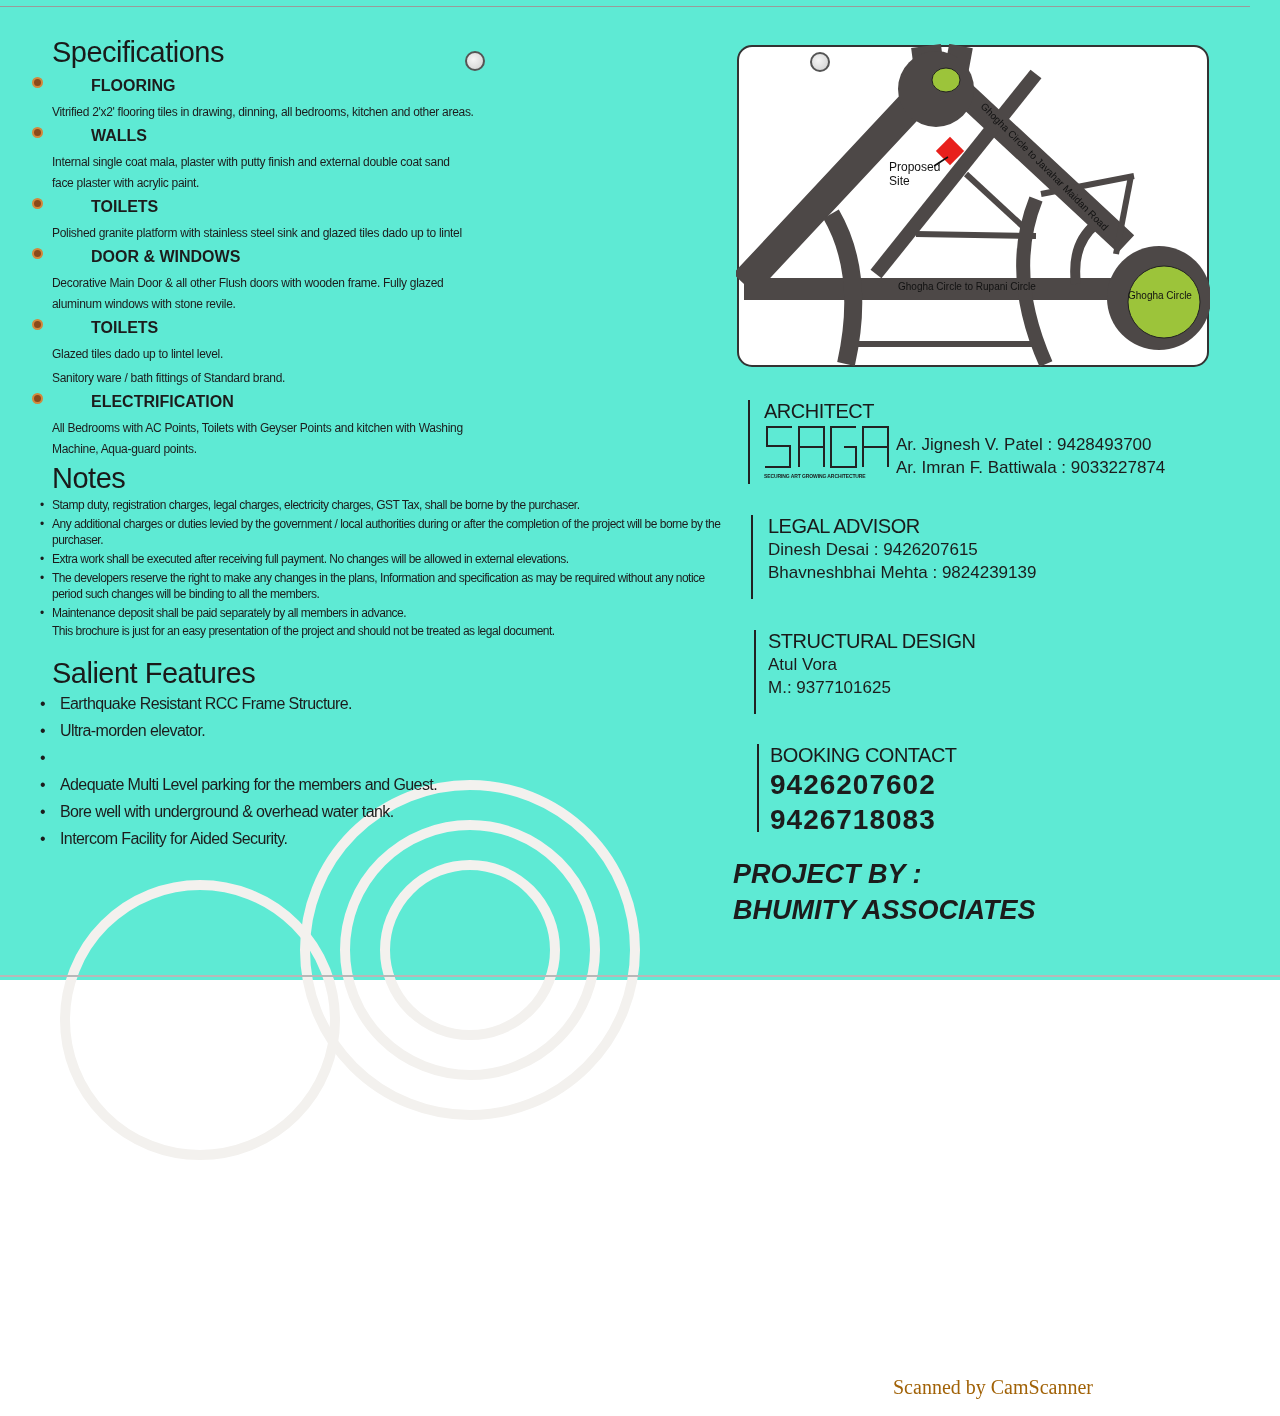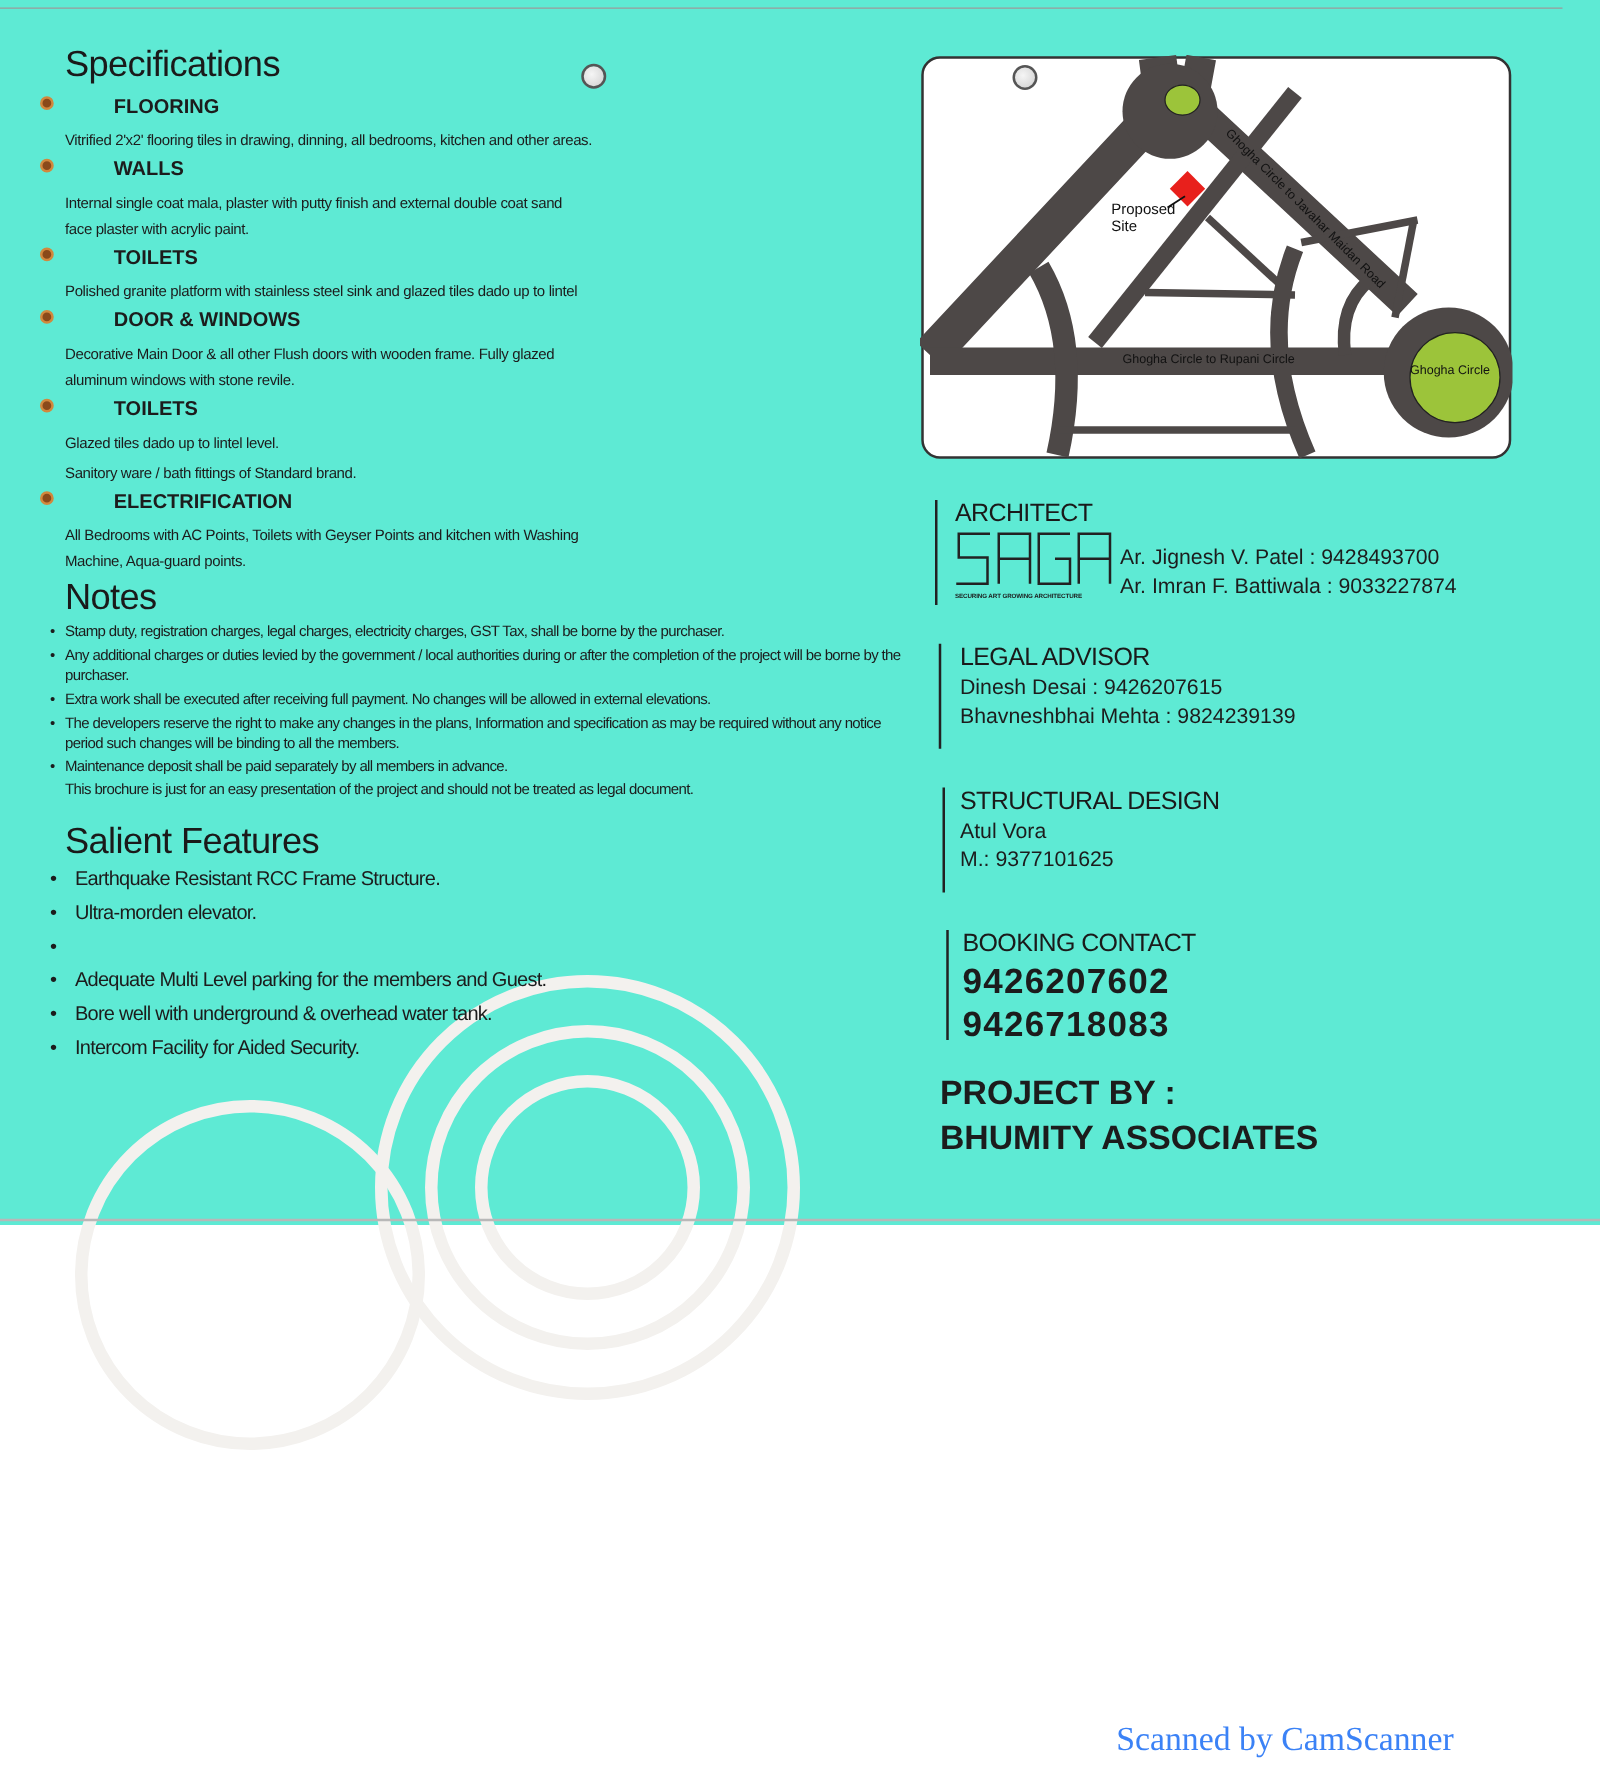--- a/index.html
+++ b/index.html
@@ -20,22 +20,22 @@
   .note { display:flex; font-size:12px; line-height:16px; letter-spacing:-0.5px; margin-bottom:3px; }
   .note .dot { width:12px; flex-shrink:0; padding-left:8px; }
   .note-plain { font-size:12px; margin-left:20px; letter-spacing:-0.5px; line-height:16px; }
   .feature { display:flex; font-size:16px; line-height:27px; letter-spacing:-0.6px; }
   .feature .dot { width:20px; padding-left:8px; flex-shrink:0; }
   .map { position:absolute; left:736px; top:44px; width:474px; height:324px; }
   .block { position:absolute; border-left:2px solid #222; }
   .block-title { font-size:20px; letter-spacing:-0.5px; color:#1a1a1a; }
   .block-line { font-size:17px; line-height:23px; }
   .big-phone { font-size:28px; font-weight:bold; letter-spacing:1px; line-height:35px; }
-  .proj { position:absolute; left:752px; top:856px; font-weight:bold; font-size:27px; line-height:36px; }
-  .scan { position:absolute; left:893px; top:1376px; font-family:"Liberation Serif", serif; font-size:27px; color:#3b82f6; }
+  .proj { position:absolute; left:733px; top:856px; font-weight:bold; font-size:27px; line-height:36px;font-style:italic; }
+  .scan { position:absolute; left:893px; top:1376px; font-family:"Liberation Serif", serif; font-size:20px; color:#a16207; }
 </style>
 </head>
 <body>
 
 <div class="page">
   <div class="topline"></div>
   <div class="swirl" style="left:300px;top:780px;width:320px;height:320px;"></div>
   <div class="swirl" style="left:340px;top:820px;width:240px;height:240px;"></div>
   <div class="swirl" style="left:380px;top:860px;width:160px;height:160px;"></div>
   <div class="swirl" style="left:60px;top:880px;width:260px;height:260px;"></div>

